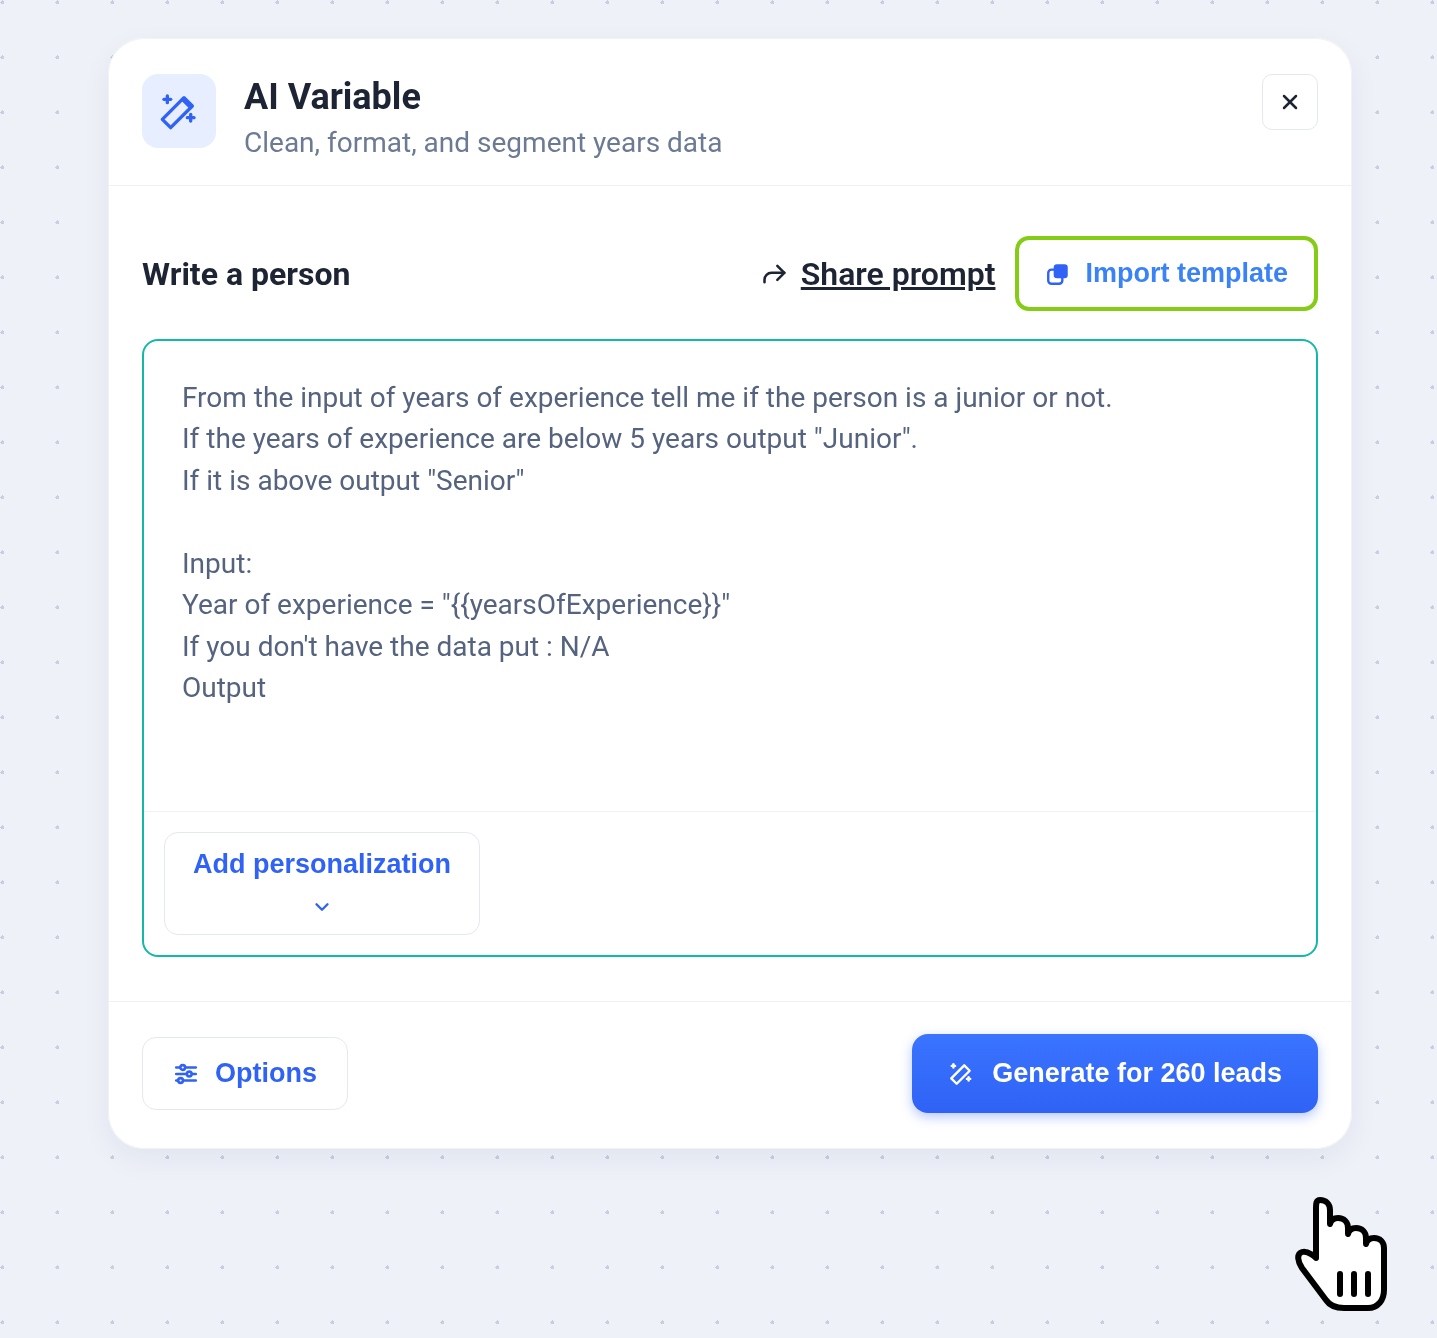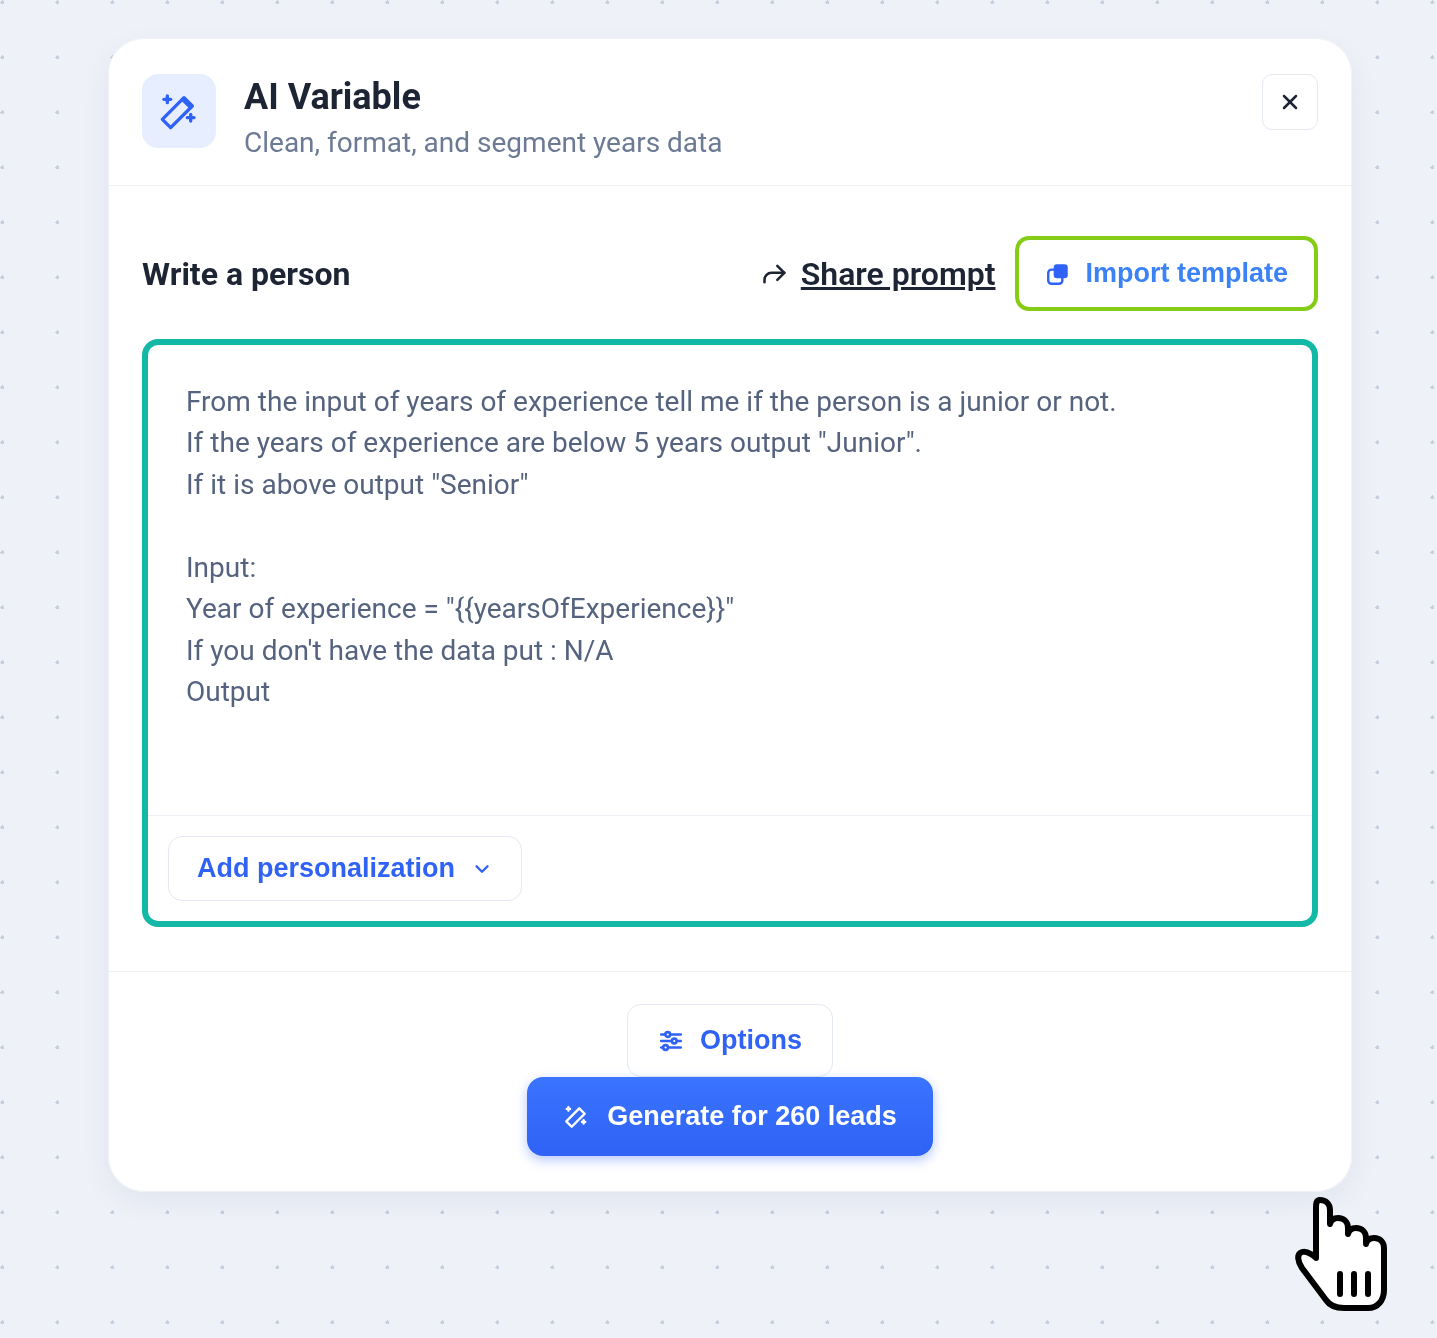--- a/index.html
+++ b/index.html
@@ -100,21 +100,21 @@
     border: 4px solid #84cc16;
     border-radius: 14px;
     background: #fff;
     color: #3b82f6;
     font-size: 27px;
     font-weight: 600;
     cursor: pointer;
   }
   .prompt-box {
     margin: 0 34px;
-    border: 6px solid #14b8a6;
+    border: 2px solid #14b8a6;
     border-radius: 16px;
     background: #fff;
     display: flex;
     flex-direction: column;
   }
   .prompt-text {
     padding: 36px 38px 40px 38px;
     font-size: 28px;
     line-height: 1.48;
     color: #55637f;
@@ -135,29 +135,29 @@
     align-items: center;
     gap: 16px;
     padding: 16px 28px;
     border: 1px solid #e4e8f1;
     border-radius: 14px;
     background: #fff;
     color: #2f62f5;
     font-size: 27px;
     font-weight: 600;
     cursor: pointer;
+    flex-direction: column;
   }
   .modal-footer {
     margin-top: 44px;
     padding: 32px 34px 36px 34px;
     border-top: 1px solid #eef1f6;
     display: flex;
     align-items: center;
     justify-content: space-between;
-    flex-direction: column;
   }
   .options-btn {
     display: flex;
     align-items: center;
     gap: 16px;
     padding: 20px 30px;
     border: 1px solid #e4e8f1;
     border-radius: 14px;
     background: #fff;
     color: #2f62f5;

